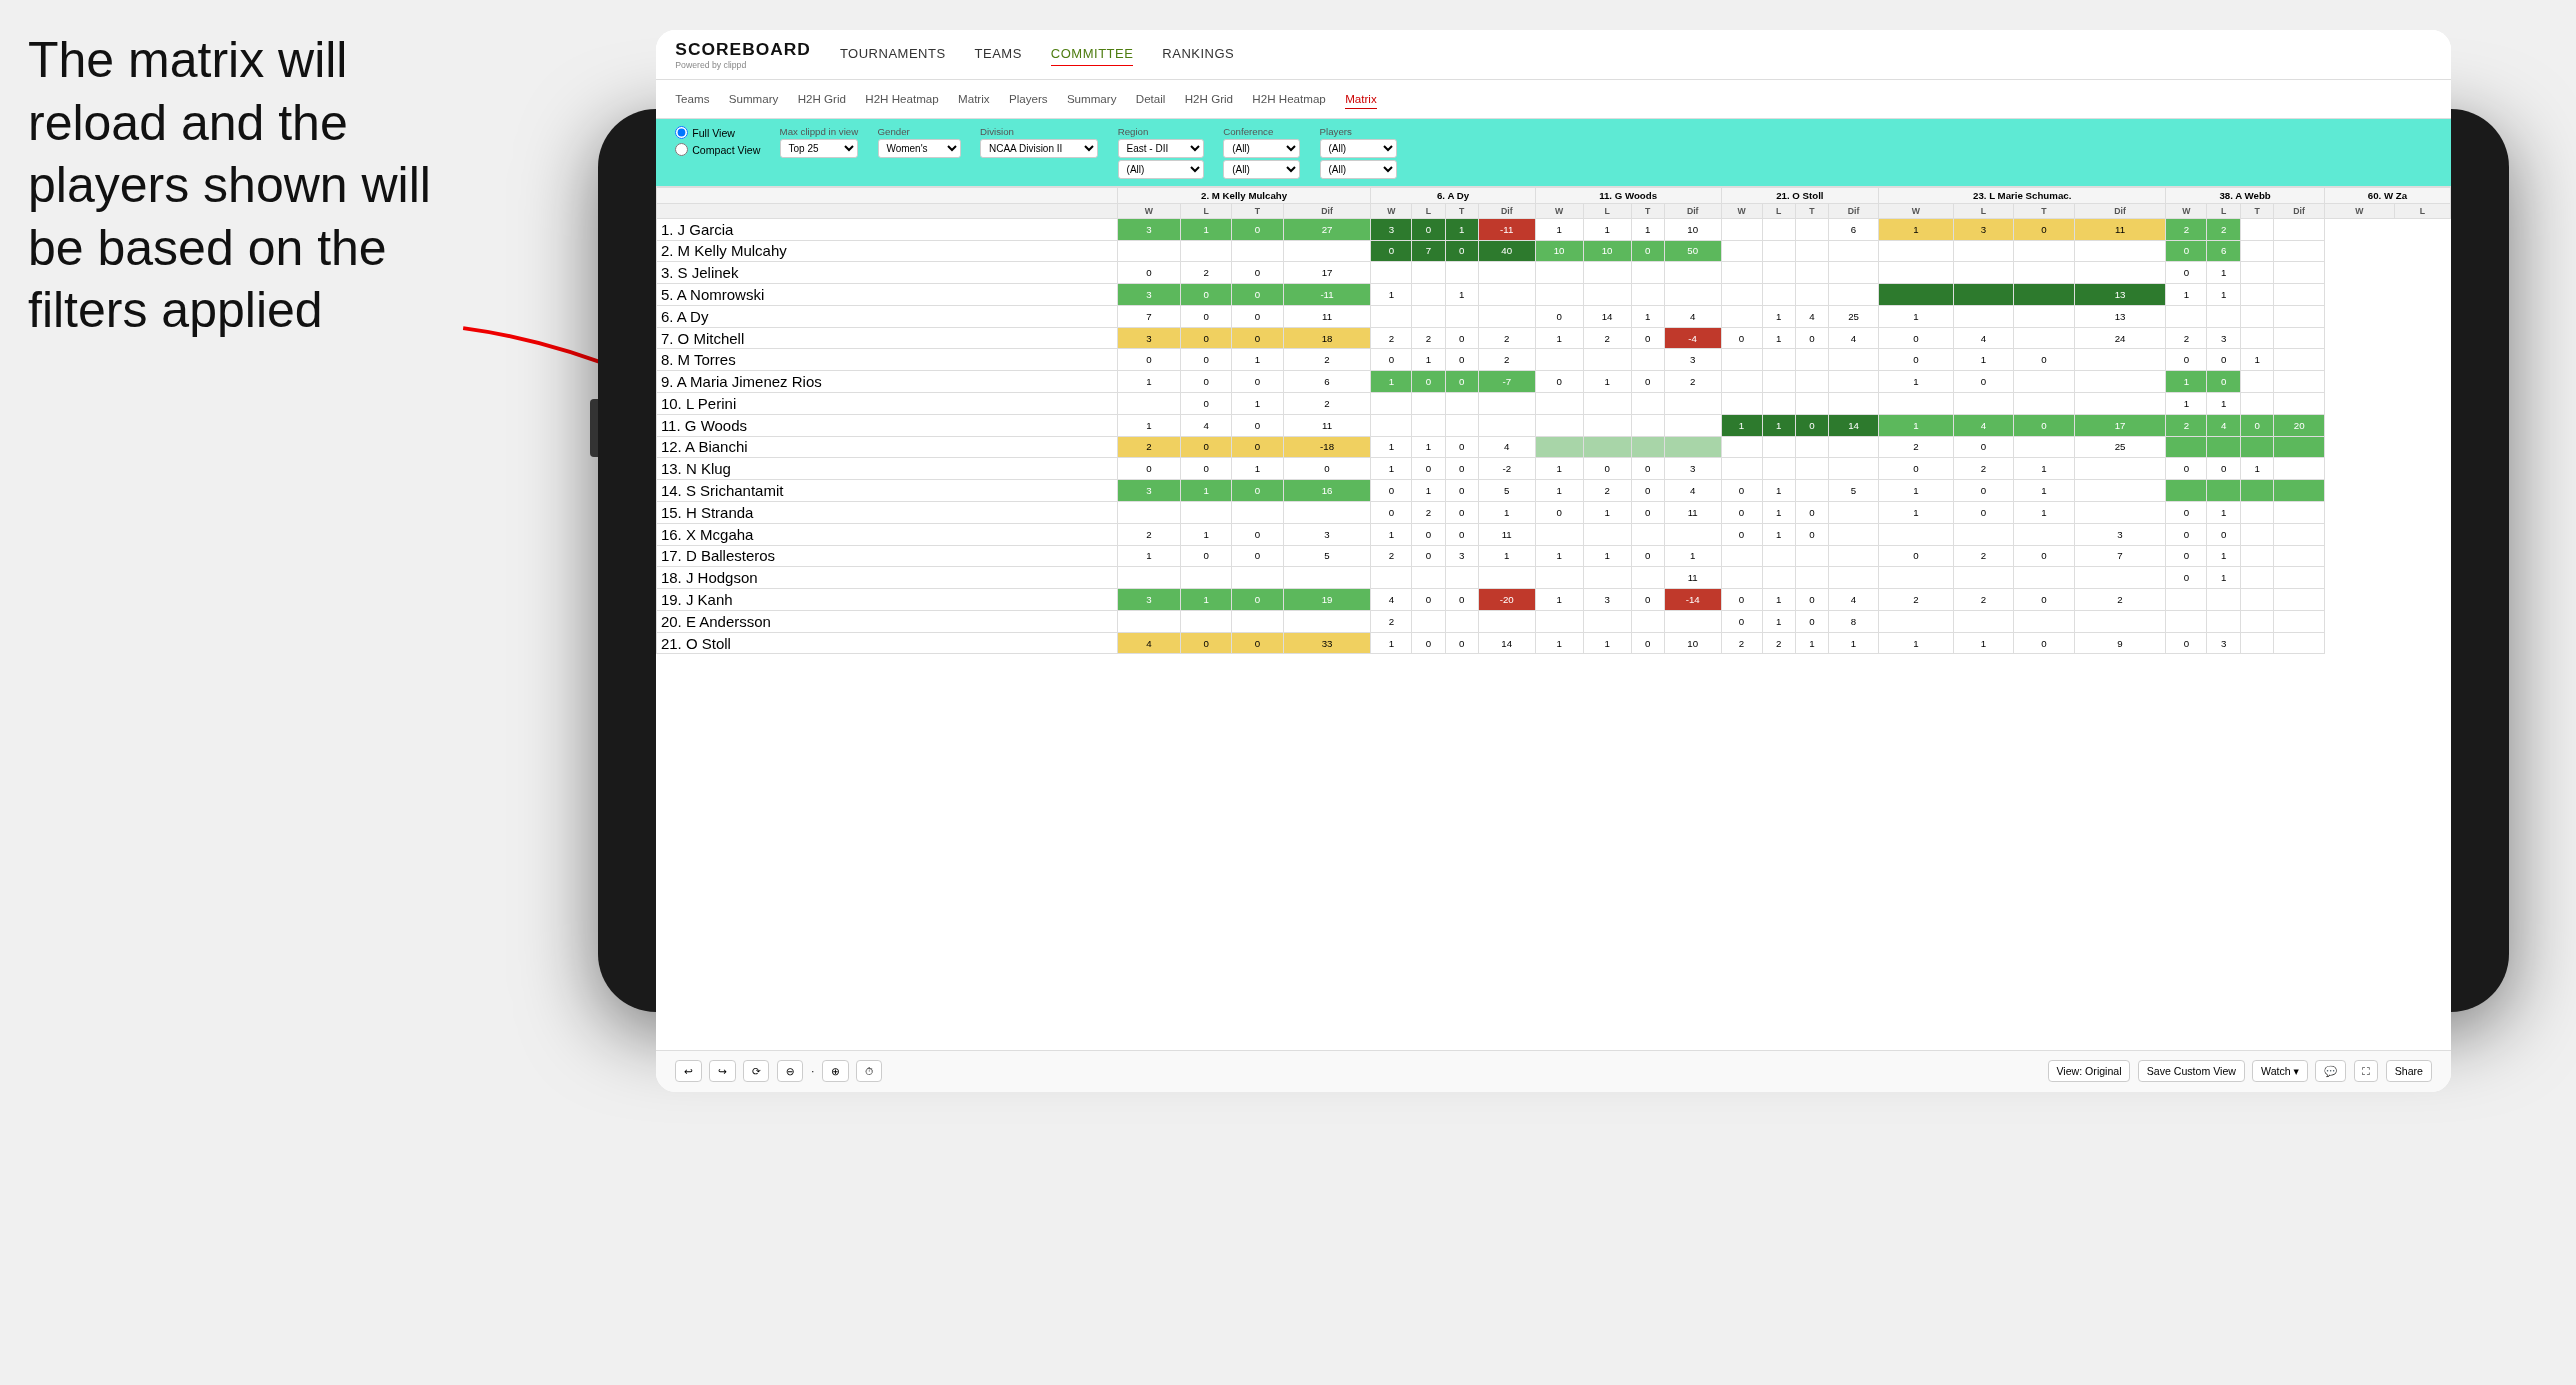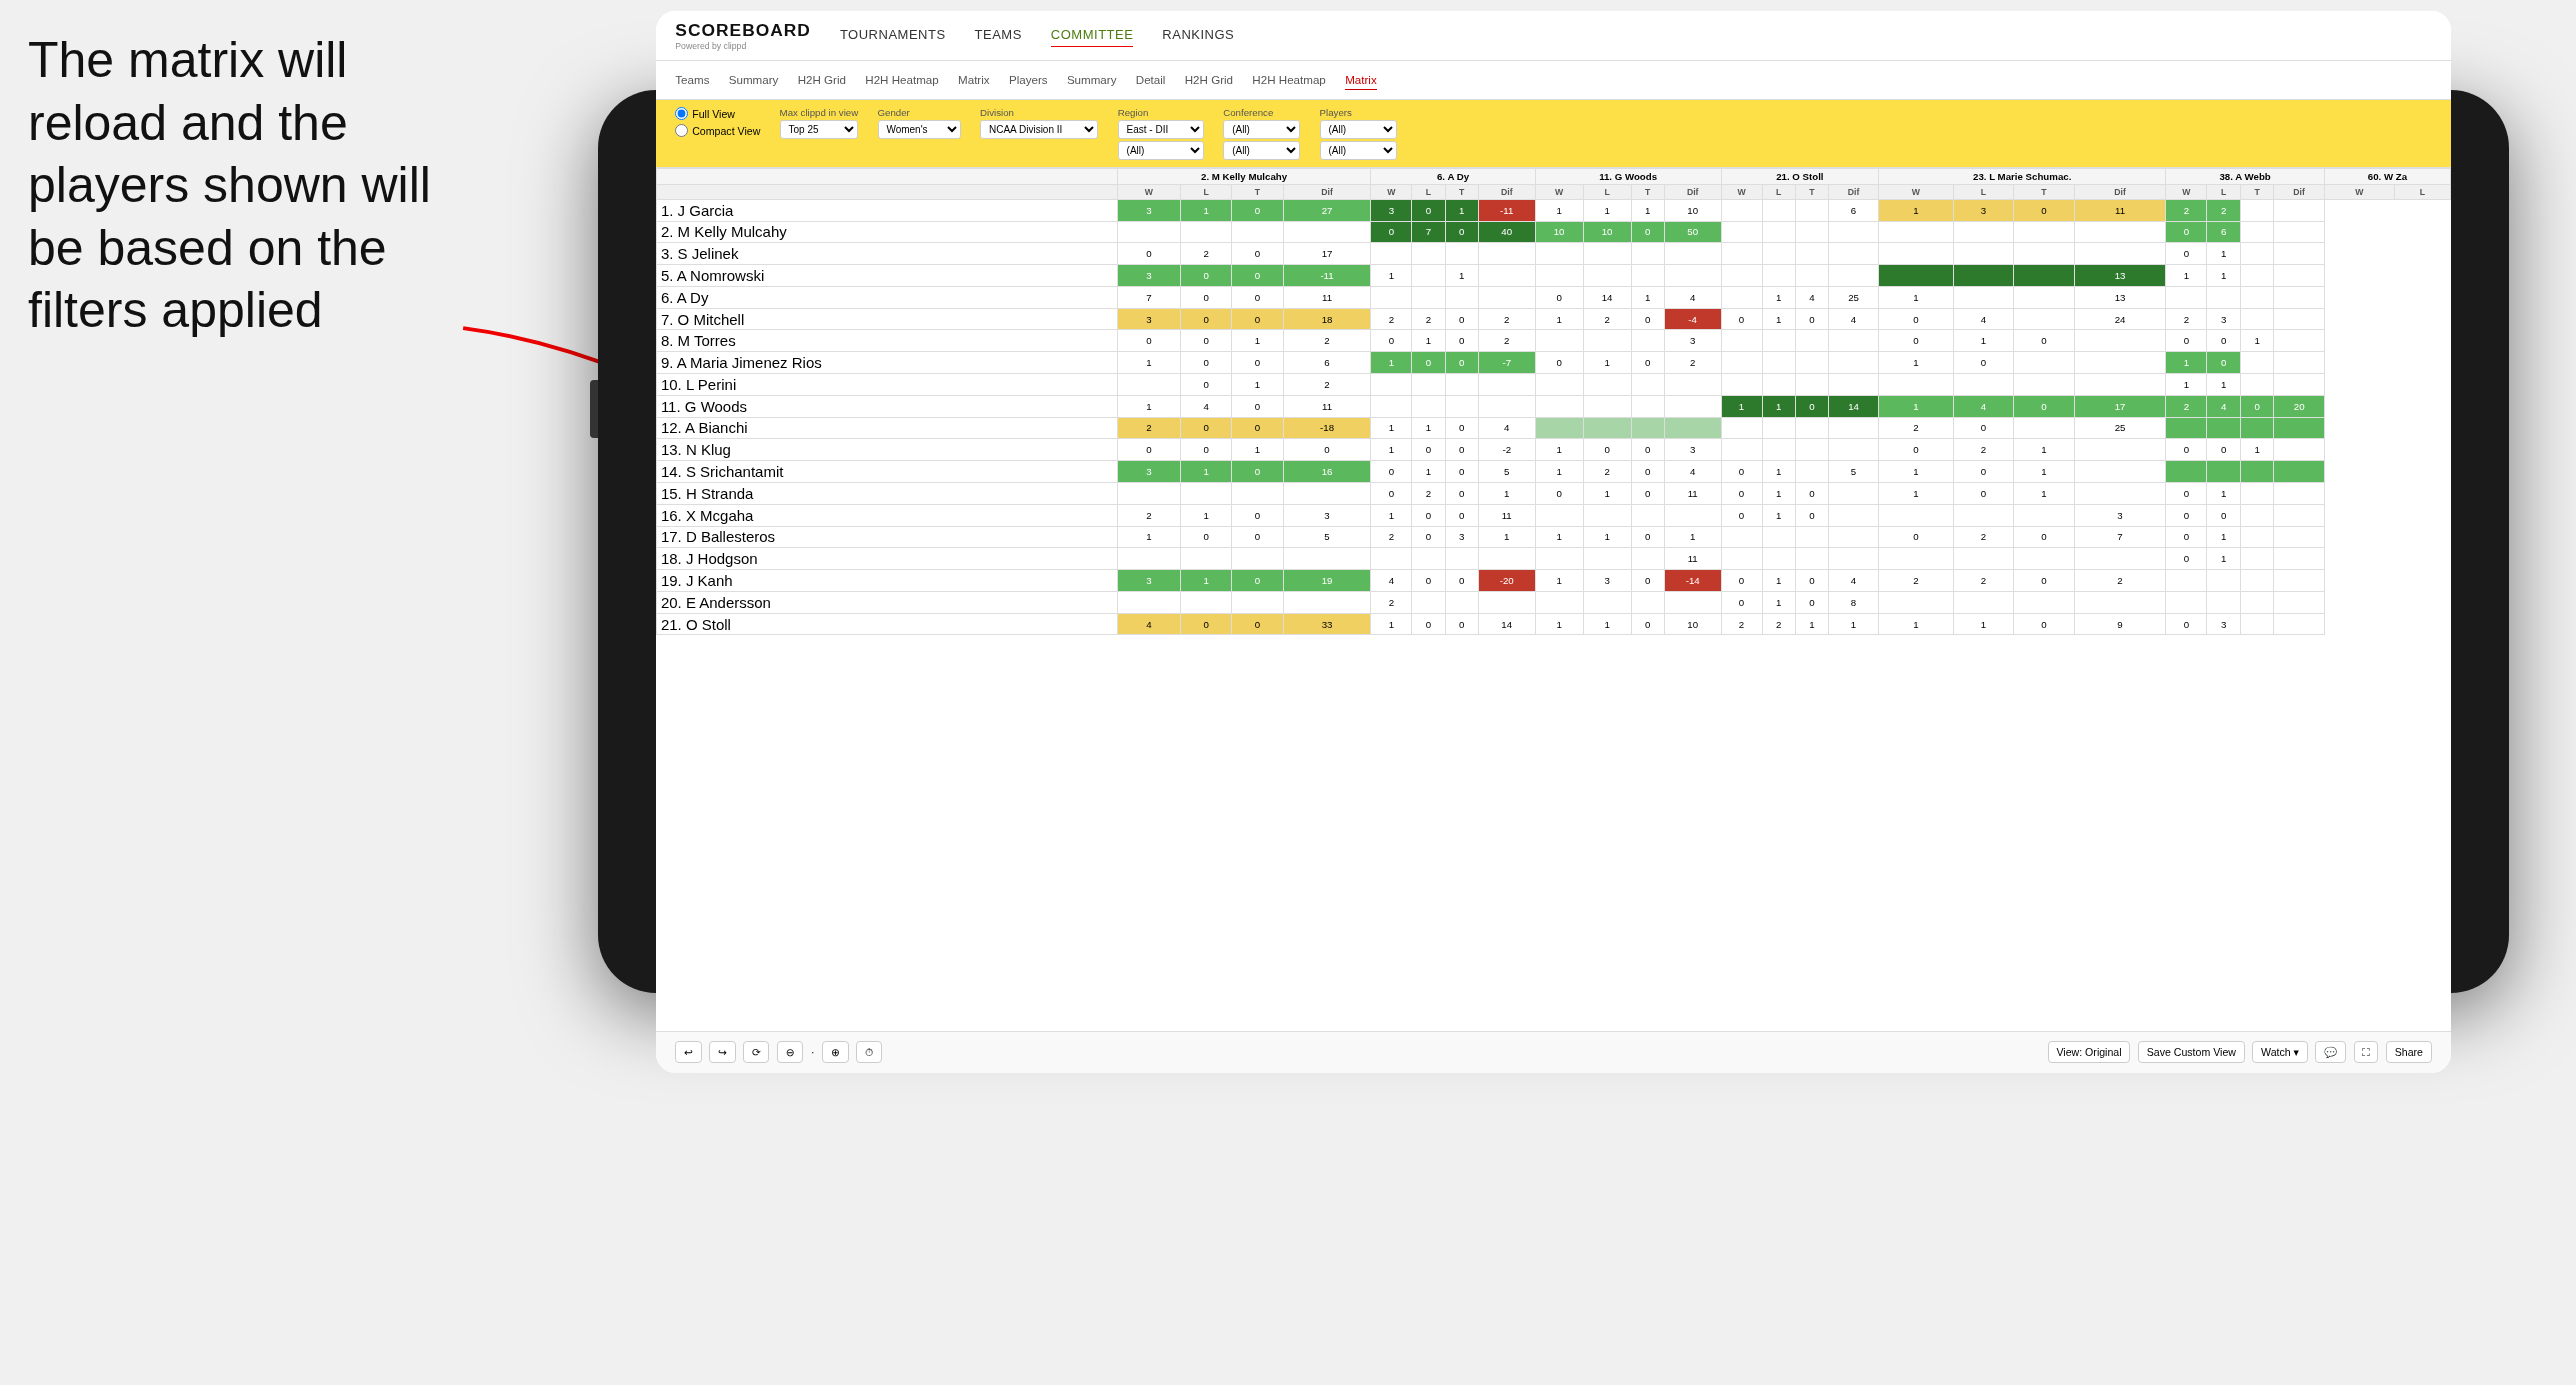--- a/index.html
+++ b/index.html
@@ -20,21 +20,21 @@
       font-size: 50px;
       font-weight: 400;
       line-height: 1.25;
       color: #111;
       max-width: 463px;
     }
 
     
     .tablet-frame {
       position: absolute;
-      top: 90px;
+      top: 109px;
       left: 598px;
       width: 1911px;
       height: 903px;
       background: #1a1a1a;
       border-radius: 58px;
       box-shadow: 0 19.3px 77px rgba(0,0,0,0.5);
       display: flex;
       align-items: center;
       justify-content: center;
     }
@@ -119,21 +119,21 @@
     .sub-nav-item.active {
       color: #c00;
       border-bottom: 1.9px solid #c00;
     }
 
     
     .filter-bar {
       display: flex;
       align-items: flex-start;
       padding: 7.7px 19.3px;
-      background: #fde047;
+      background: #5eead4;
       border-bottom: 1px solid #ddd;
       flex-shrink: 0;
       gap: 19.3px;
       flex-wrap: wrap;
     }
 
     .view-options {
       display: flex;
       flex-direction: column;
       gap: 3.9px;

